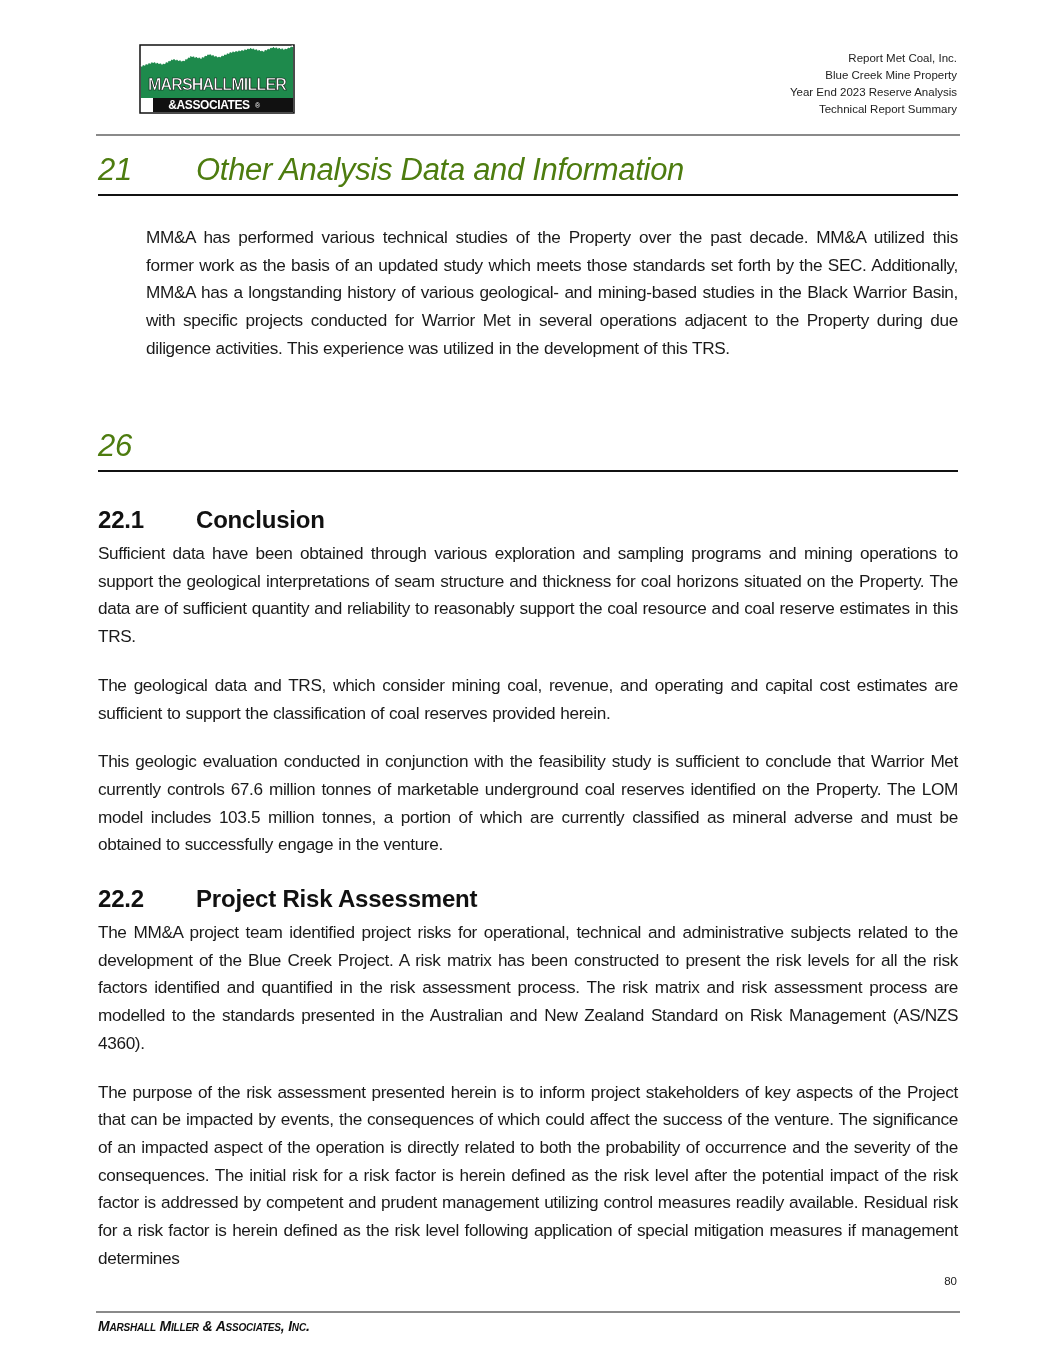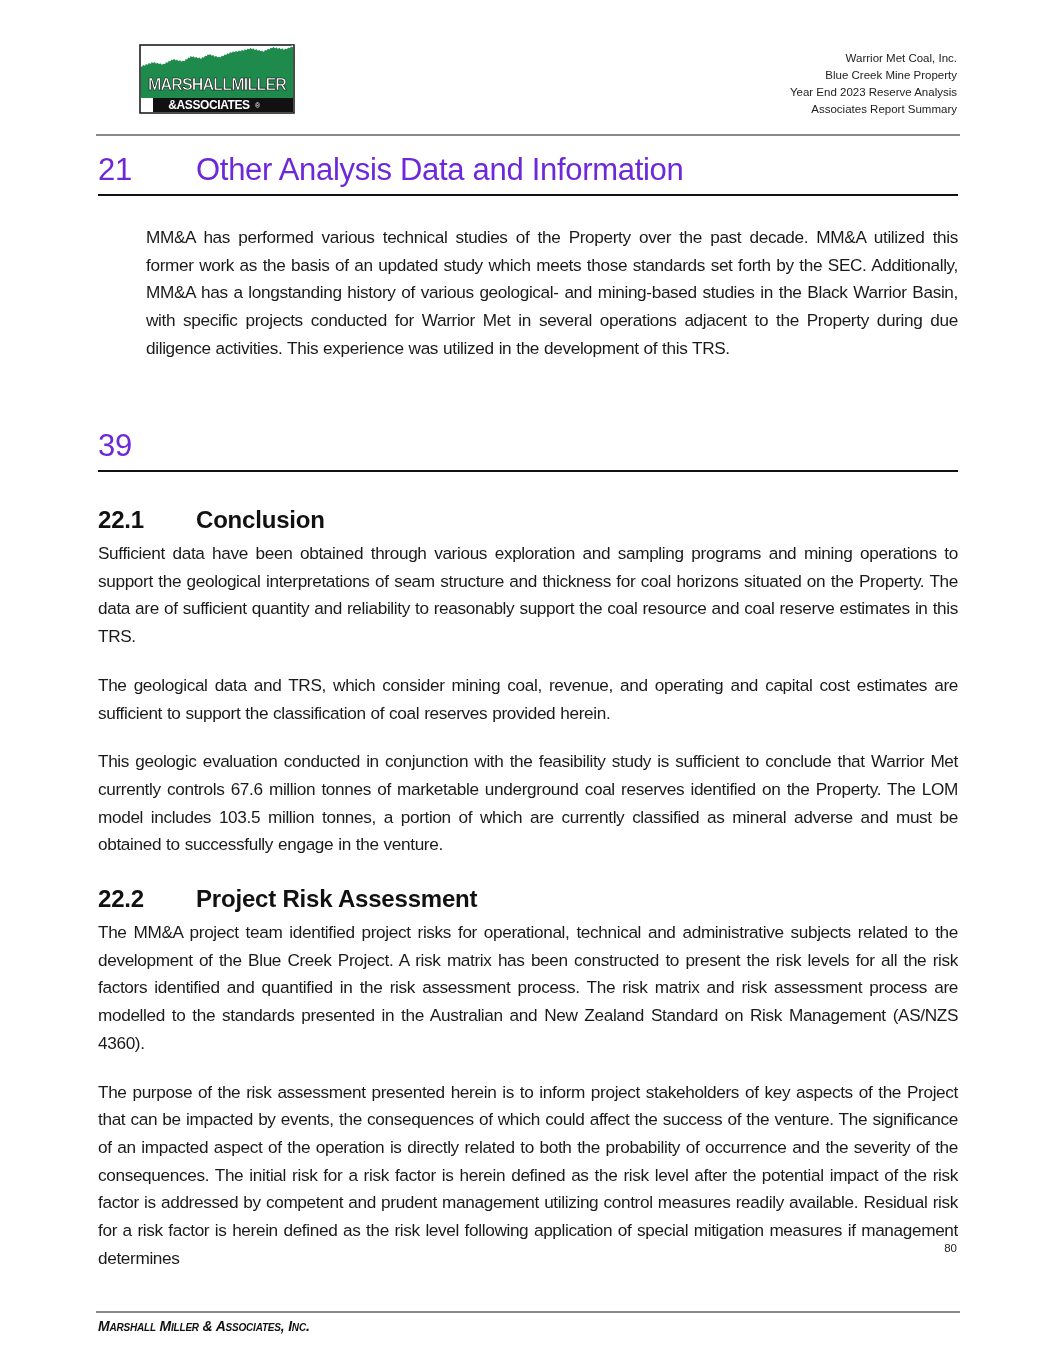--- a/index.html
+++ b/index.html
@@ -14,22 +14,23 @@
   .header-info {
     position: absolute; right: 98px; top: 50px; text-align: right;
     font-size: 11.5px; line-height: 17px; color: #222;
   }
   .header-rule { position: absolute; left: 96px; top: 134px; width: 864px; height: 2px; background: #8a8a8a; }
 
   
   .content { position: absolute; left: 98px; top: 150px; width: 860px; }
   .h1 {
     display: flex; align-items: center; font-size: 31px; line-height: 40px;
-    padding-bottom: 4px; border-bottom: 2.5px solid #111; color: #6d28d9;
+    padding-bottom: 4px; border-bottom: 2.5px solid #111; color: #4d7c0f;
     letter-spacing: -0.3px;
+    font-style: italic;
   }
   .h1 .num { width: 98px; }
   .h2 {
     display: flex; font-size: 24px; font-weight: bold; line-height: 28px; color: #111;
     letter-spacing: -0.2px;
   }
   .h2 .num { width: 98px; }
   p {
     margin: 0; font-size: 17.2px; line-height: 27.7px; text-align: justify;
     letter-spacing: -0.35px; word-spacing: 0.5px;
@@ -44,60 +45,60 @@
   #sec222 { position: absolute; top: 735px; left: 0; width: 860px; }
   #sec222 .h2 { margin-bottom: 6px; align-items: center; }
   #sec222 p + p { margin-top: 21px; }
 
   
   .footer-rule { position: absolute; left: 96px; top: 1311px; width: 864px; height: 1.5px; background: #8a8a8a; }
   .footer-left {
     position: absolute; left: 98px; top: 1318px; font-size: 14px; font-weight: bold;
     font-style: italic; color: #111; font-variant: small-caps; letter-spacing: -0.2px;
   }
-  .footer-right { position: absolute; right: 98px; top: 1242px; font-size: 11.5px; color: #222; text-align: right; }
+  .footer-right { position: absolute; right: 98px; top: 1275px; font-size: 11.5px; color: #222; text-align: right; }
 </style>
 </head>
 <body>
 
 <div class="page">
 
   <div class="logo">
     <svg width="156" height="70" viewBox="0 0 156 70">
       <rect x="1" y="1" width="154" height="68" fill="#ffffff" stroke="#111" stroke-width="1.5"></rect>
       <path d="M2 22 L14 18 L24 20 L34 15 L44 17 L52 12 L62 14 L70 10 L80 13 L92 8 L104 6 L112 4 L124 7 L134 3 L146 5 L154 2 L154 54 L2 54 Z" fill="#1e8a4c"></path>
       <path d="M2 22 L14 18 L24 20 L34 15 L44 17 L52 12 L62 14 L70 10 L80 13 L92 8 L104 6 L112 4 L124 7 L134 3 L146 5 L154 2" fill="none" stroke="#ffffff" stroke-width="1.5" stroke-dasharray="1.5 1.5"></path>
       <rect x="14" y="54" width="140" height="14" fill="#111"></rect>
       <text x="78" y="46" text-anchor="middle" font-family="Liberation Sans, sans-serif" font-weight="bold" font-size="16" fill="#ffffff" stroke="#111" stroke-width="0.6" letter-spacing="-0.8">MARSHALLMILLER</text>
       <text x="70" y="65" text-anchor="middle" font-family="Liberation Sans, sans-serif" font-weight="bold" font-size="12" fill="#ffffff" letter-spacing="-0.4">&amp;ASSOCIATES</text>
       <text x="116" y="64" font-family="Liberation Sans, sans-serif" font-size="7" fill="#ffffff">®</text>
     </svg>
   </div>
 
   <div class="header-info">
-    <div>Warrior Met Coal, Inc.</div>
+    <div>Report Met Coal, Inc.</div>
     <div>Blue Creek Mine Property</div>
     <div>Year End 2023 Reserve Analysis</div>
-    <div>Associates Report Summary</div>
+    <div>Technical Report Summary</div>
   </div>
   <div class="header-rule"></div>
 
   <div class="content">
 
     <div id="sec21">
       <div class="h1">
         <span class="num">21</span>
         <span>Other Analysis Data and Information</span>
       </div>
       <p>MM&amp;A has performed various technical studies of the Property over the past decade.  MM&amp;A utilized this former work as the basis of an updated study which meets those standards set forth by the SEC. Additionally, MM&amp;A has a longstanding history of various geological- and mining-based studies in the Black Warrior Basin, with specific projects conducted for Warrior Met in several operations adjacent to the Property during due diligence activities.  This experience was utilized in the development of this TRS.</p>
     </div>
 
     <div id="sec22">
       <div class="h1">
-        <span class="num">39</span>
+        <span class="num">26</span>
       </div>
     </div>
 
     <div id="sec221">
       <div class="h2">
         <span class="num">22.1</span>
         <span>Conclusion</span>
       </div>
       <p>Sufficient data have been obtained through various exploration and sampling programs and mining operations to support the geological interpretations of seam structure and thickness for coal horizons situated on the Property.  The data are of sufficient quantity and reliability to reasonably support the coal resource and coal reserve estimates in this TRS.</p>
       <p>The geological data and TRS, which consider mining coal, revenue, and operating and capital cost estimates are sufficient to support the classification of coal reserves provided herein.</p>

